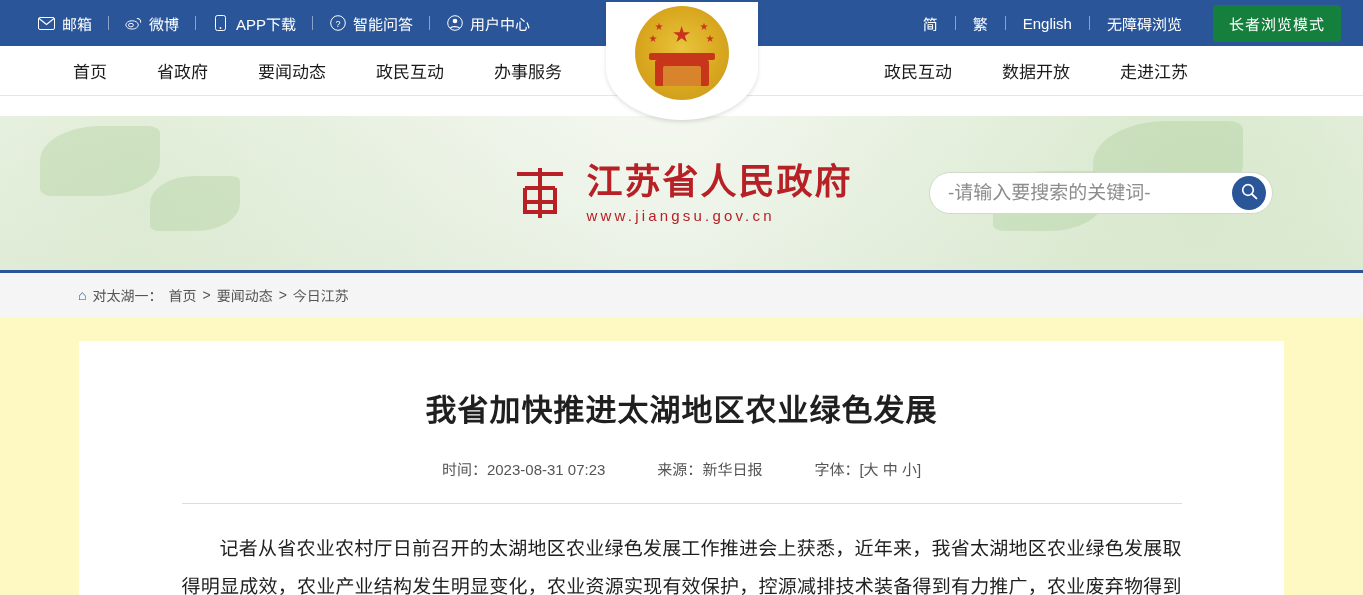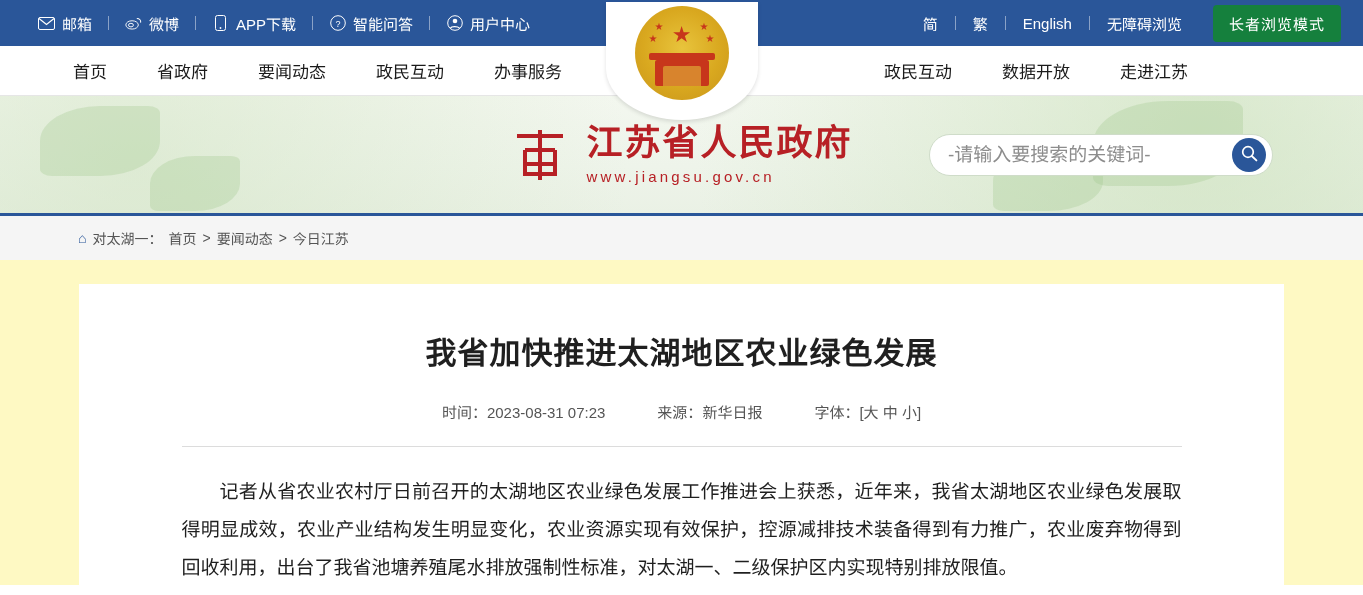--- a/index.html
+++ b/index.html
@@ -150,29 +150,30 @@
     content: "";
     position: absolute;
     left: 8px; top: 6px;
     width: 38px; height: 20px;
     background: rgba(230,196,60,0.55);
     border-radius: 2px 2px 0 0;
   }
 
   
   .banner {
-    height: 120px;
+    height: 157px;
     background:
       radial-gradient(circle at 88% 35%, rgba(196,221,178,0.55) 0%, rgba(196,221,178,0) 42%),
       radial-gradient(circle at 10% 60%, rgba(206,226,190,0.5) 0%, rgba(206,226,190,0) 40%),
       linear-gradient(180deg, #f3f7ef 0%, #eef4ea 60%, #eaf1e5 100%);
     position: relative;
     display: flex;
     align-items: center;
     border-bottom: 3px solid #2a5699;
+    margin-top: 20px;
   }
   .banner-leaf {
     position: absolute;
     border-radius: 50% 10% 50% 10%;
     background: rgba(160,198,138,0.30);
   }
   .logo-block {
     position: absolute;
     left: 50%;
     transform: translateX(-50%);

